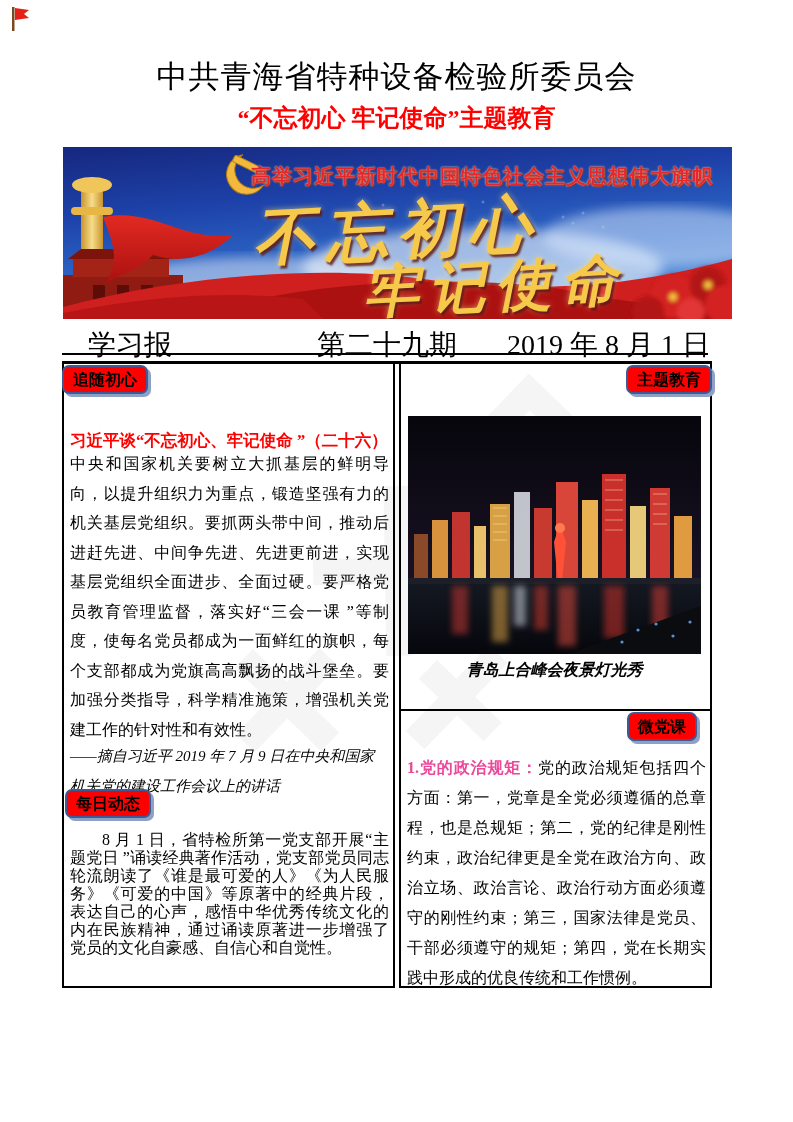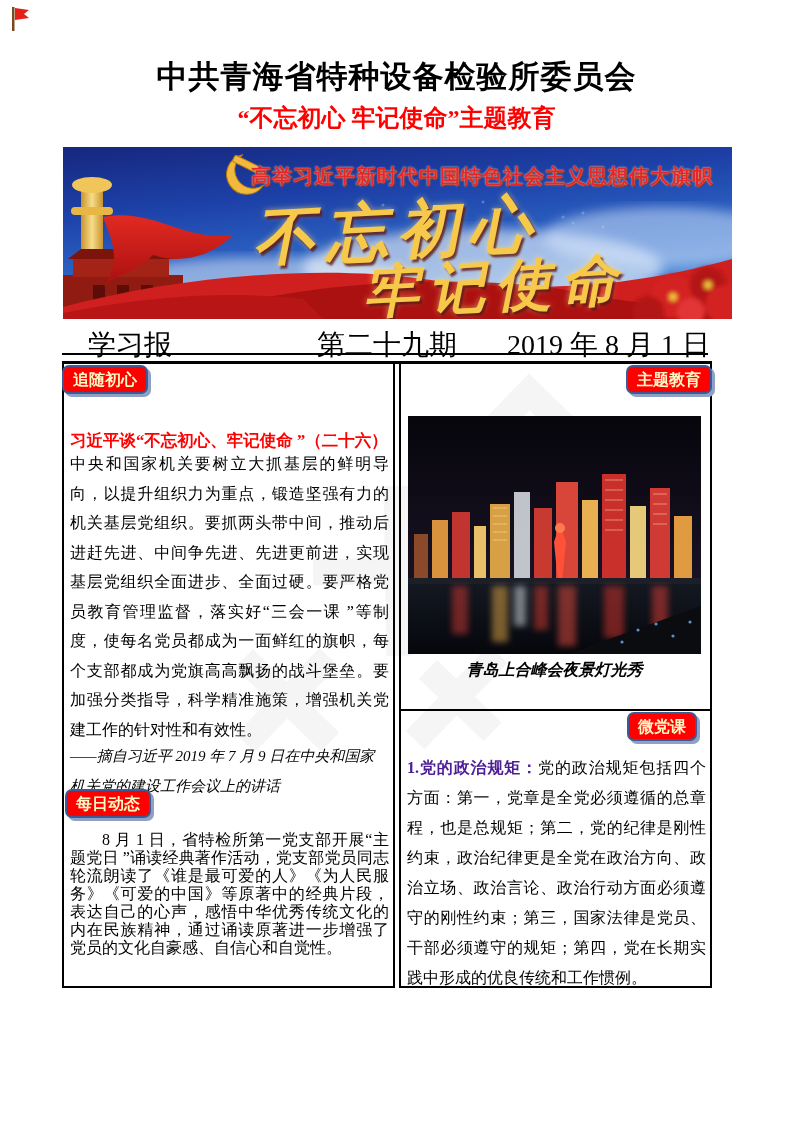--- a/index.html
+++ b/index.html
@@ -9,21 +9,21 @@
     font-family:"Liberation Serif","DejaVu Serif",serif; color:#000;
   }
   .abs { position:absolute; }
 
   
   #corner-flag { left:9px; top:6px; width:22px; height:26px; z-index:5; }
 
   
   #org-title {
     left:0; top:56px; width:793px; text-align:center;
-    font-size:31px; font-weight:bold; letter-spacing:1px; z-index:5;
+    font-size:31px; font-weight:normal; letter-spacing:1px; z-index:5;
   }
   #theme-subtitle {
     left:0; top:102px; width:793px; text-align:center;
     font-size:24px; font-weight:bold; color:#ff0000; z-index:5;
   }
 
   
   #banner {
     left:63px; top:147px; width:669px; height:172px; overflow:hidden; z-index:5;
     background:linear-gradient(175deg,#16277e 0%,#1d41a8 30%,#2f6ac9 62%,#7db4e8 100%);
@@ -55,21 +55,21 @@
                opacity:.5; pointer-events:none; }
 
   
   .colbox { border:2px solid #000; background:transparent; z-index:4; }
   #left-box  { left:62px;  top:361px; width:333px; height:627px; }
   #right-box { left:399px; top:361px; width:313px; height:627px; }
   #right-divider { left:401px; top:709px; width:309px; height:2px; background:#000; z-index:5; }
 
   
   .badge {
-    position:absolute; z-index:7; background:#ff0000; color:#fef9c3;
+    position:absolute; z-index:7; background:#ff0000; color:#000000;
     font-family:"Liberation Sans","DejaVu Sans",sans-serif;
     font-weight:bold; font-size:16px; line-height:25px; text-align:center;
     border:2px solid #3b5a96; border-radius:7px; padding:0 9px;
     box-shadow:3px 3px 0 #8ea0c4;
   }
   #badge-zhuisui  { left:62px;  top:365px; }
   #badge-tushuo   { left:626px; top:365px; }
   #badge-meiri    { left:65px;  top:789px; }
   #badge-weidangke{ left:627px; top:712px; }
 
@@ -89,21 +89,21 @@
   }
   #left-body2 { left:70px; top:831px; width:319px; text-indent:2em; line-height:18px; }
 
   
   #photo { left:408px; top:416px; width:293px; height:238px; z-index:4; overflow:hidden; }
   #photo-caption {
     left:408px; top:660px; width:293px; z-index:6; text-align:center;
     font-size:16px; font-weight:bold; font-style:italic;
   }
   #right-body { left:407px; top:753px; width:299px; line-height:30px; }
-  #right-lead { color:#4c1d95; font-weight:bold; }
+  #right-lead { color:#ec4899; font-weight:bold; }
 </style>
 </head>
 <body>
 
 <div class="abs" id="corner-flag">
   <svg width="22" height="26" viewBox="0 0 22 26">
     <rect x="3" y="1" width="2.5" height="24" fill="#7a4a1e"></rect>
     <path d="M6,2 L20,4 L15,8 L20,12 L6,14 Z" fill="#e32119"></path>
   </svg>
 </div>

